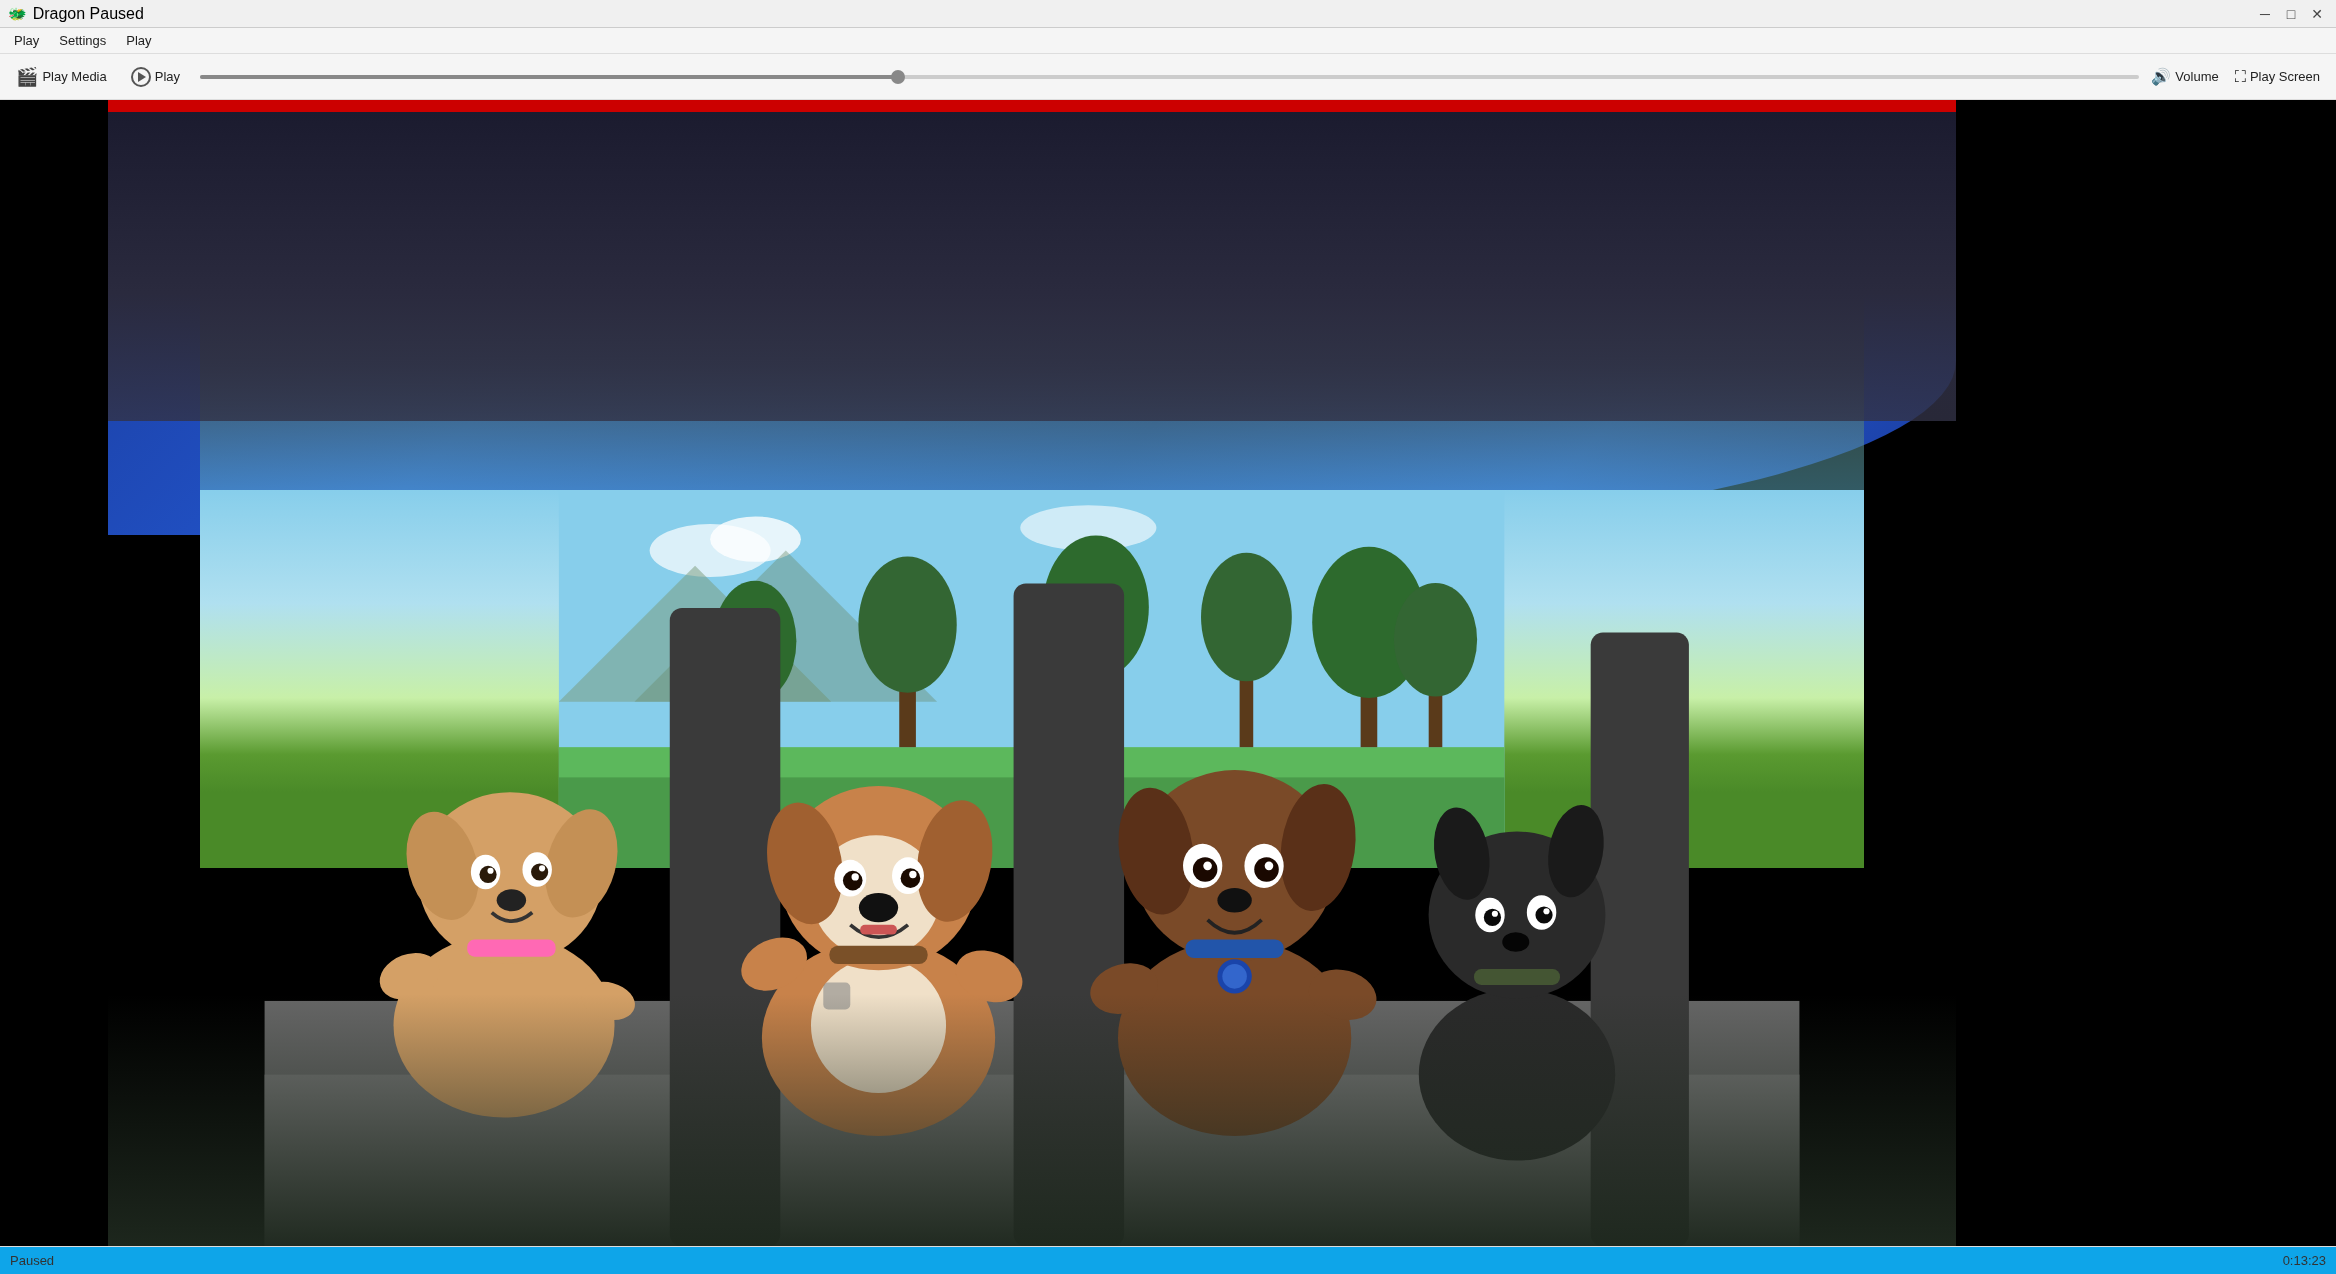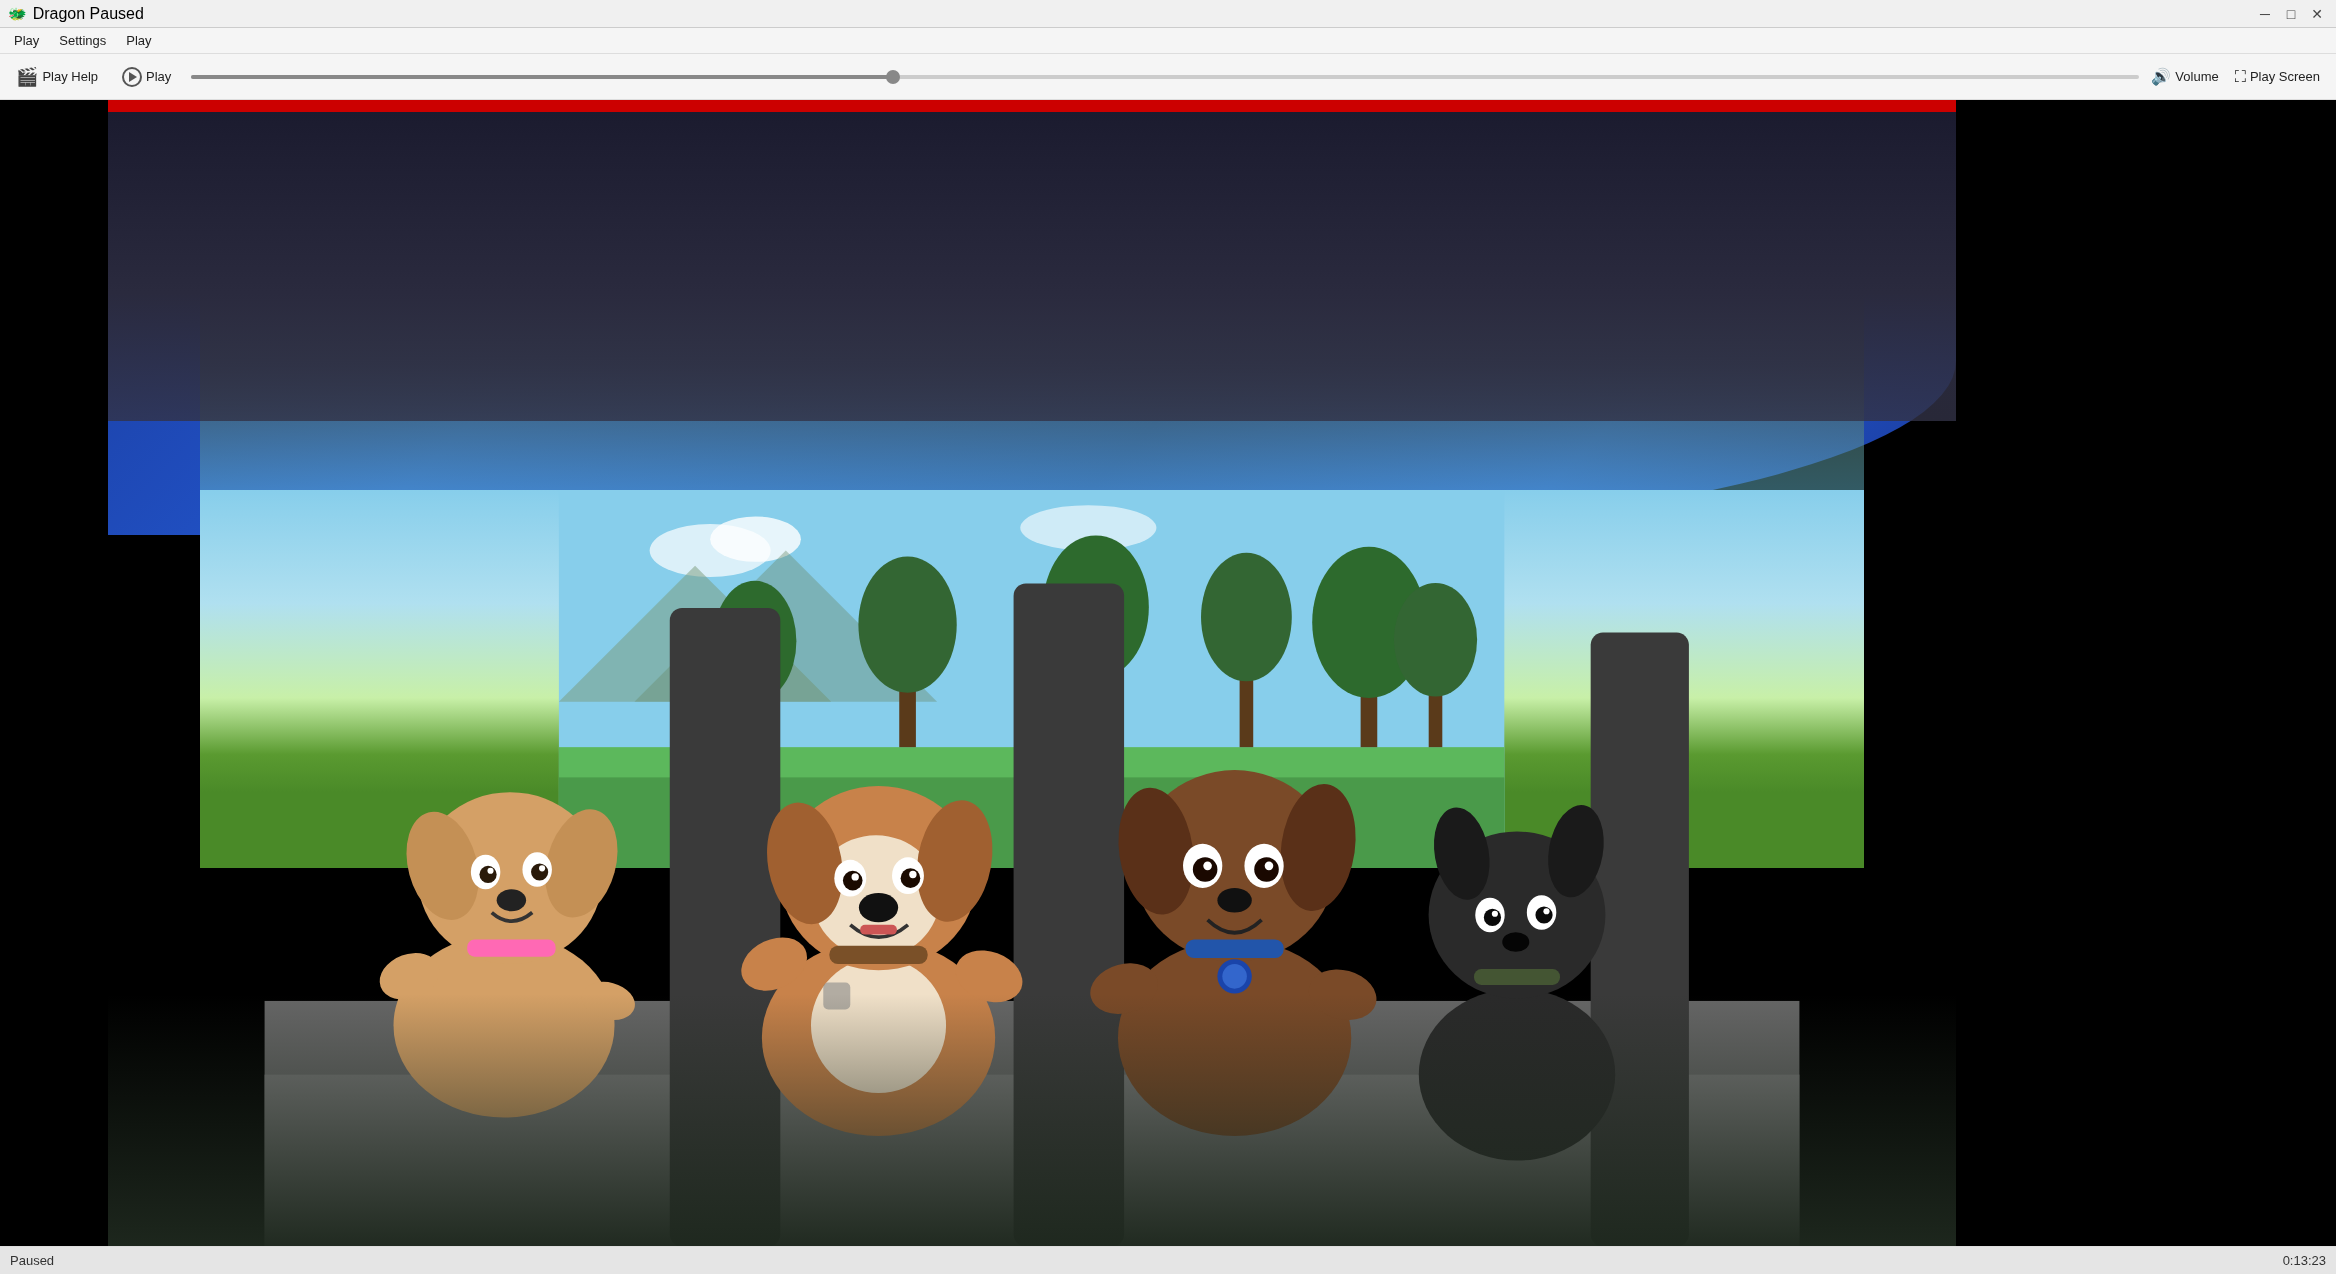--- a/index.html
+++ b/index.html
@@ -174,21 +174,21 @@
       height: calc(1274px - 28px - 26px - 46px - 28px);
       position: relative;
       overflow: hidden;
       background: #000;
     }
 
     
     #statusbar {
       width: 100%;
       height: 28px;
-      background: #e5e5e5;
+      background: #0ea5e9;
       display: flex;
       align-items: center;
       justify-content: space-between;
       padding: 0 10px;
       border-top: 1px solid #ddd;
       font-size: 13px;
       color: #333;
     }
 
     
@@ -321,21 +321,21 @@
 <div id="menubar">
   <div class="menu-item">Play</div>
   <div class="menu-item">Settings</div>
   <div class="menu-item">Play</div>
 </div>
 
 <div id="toolbar">
 
   <button class="toolbar-btn">
     <span style="font-size:18px;">🎬</span>
-    <span>Play Help</span>
+    <span>Play Media</span>
   </button>
 
   <button class="toolbar-btn">
     <span class="play-circle">
       <span class="play-triangle"></span>
     </span>
     <span>Play</span>
   </button>
 
   <div id="seekbar-container">

